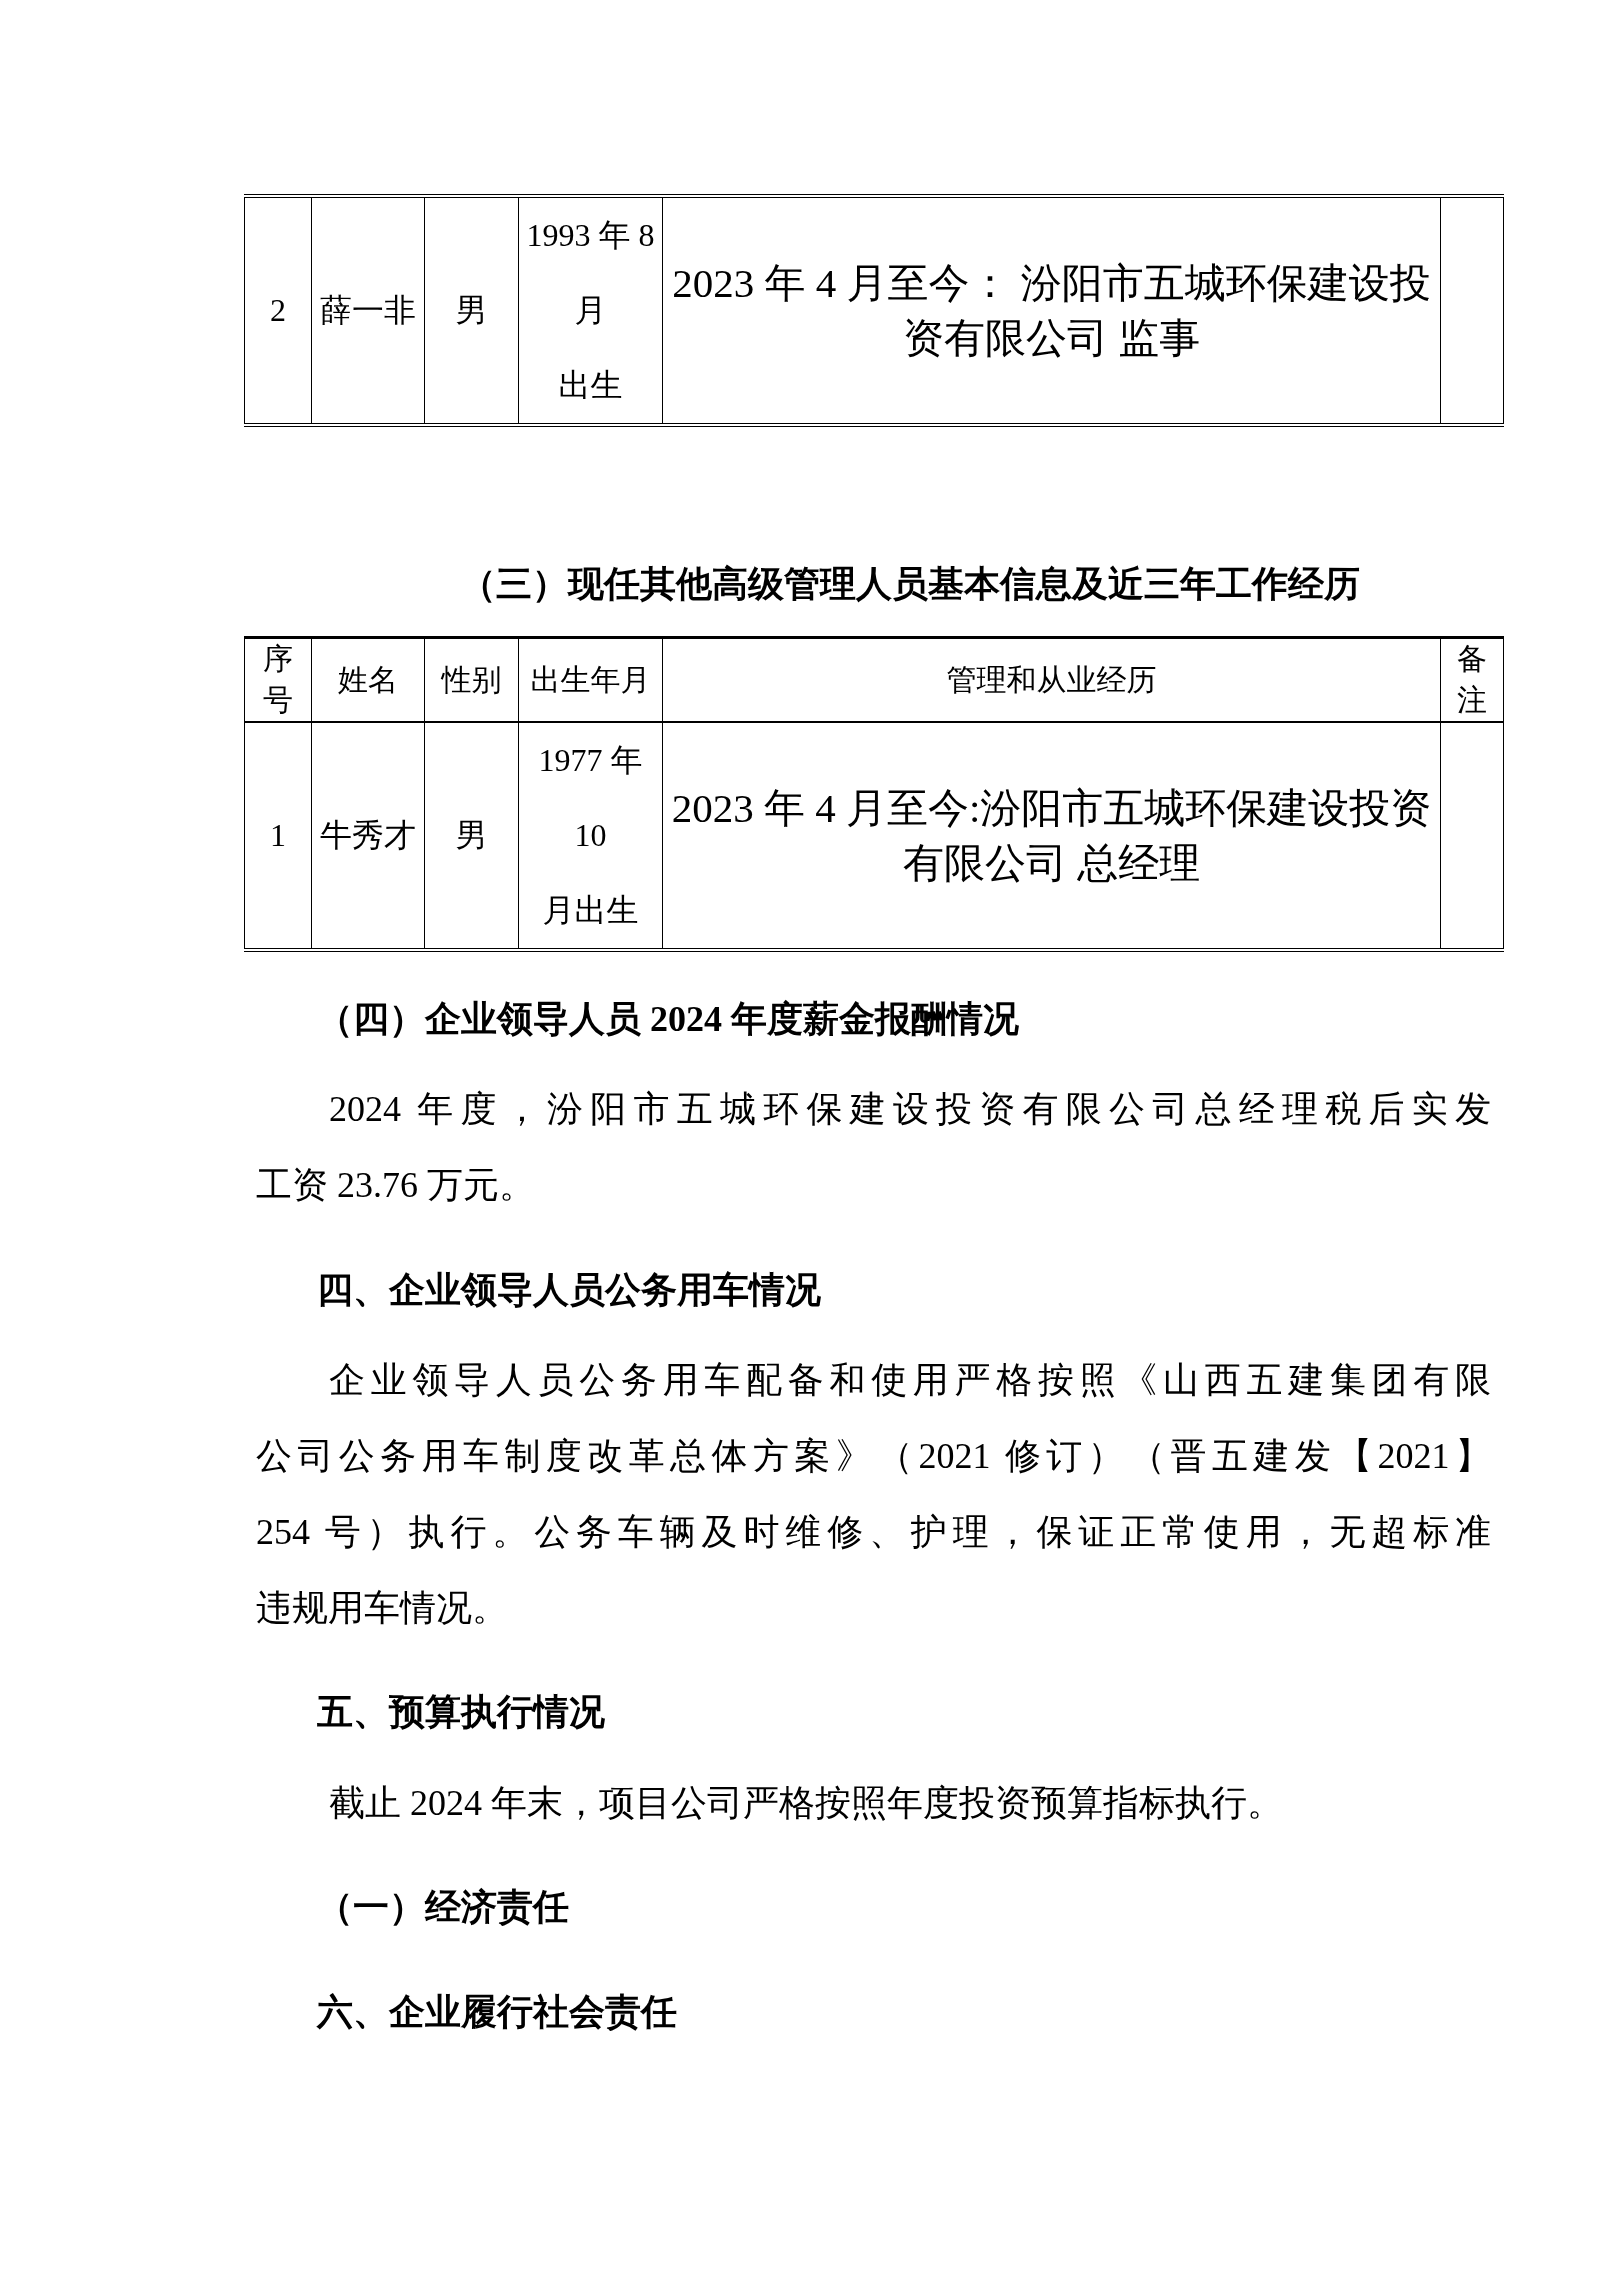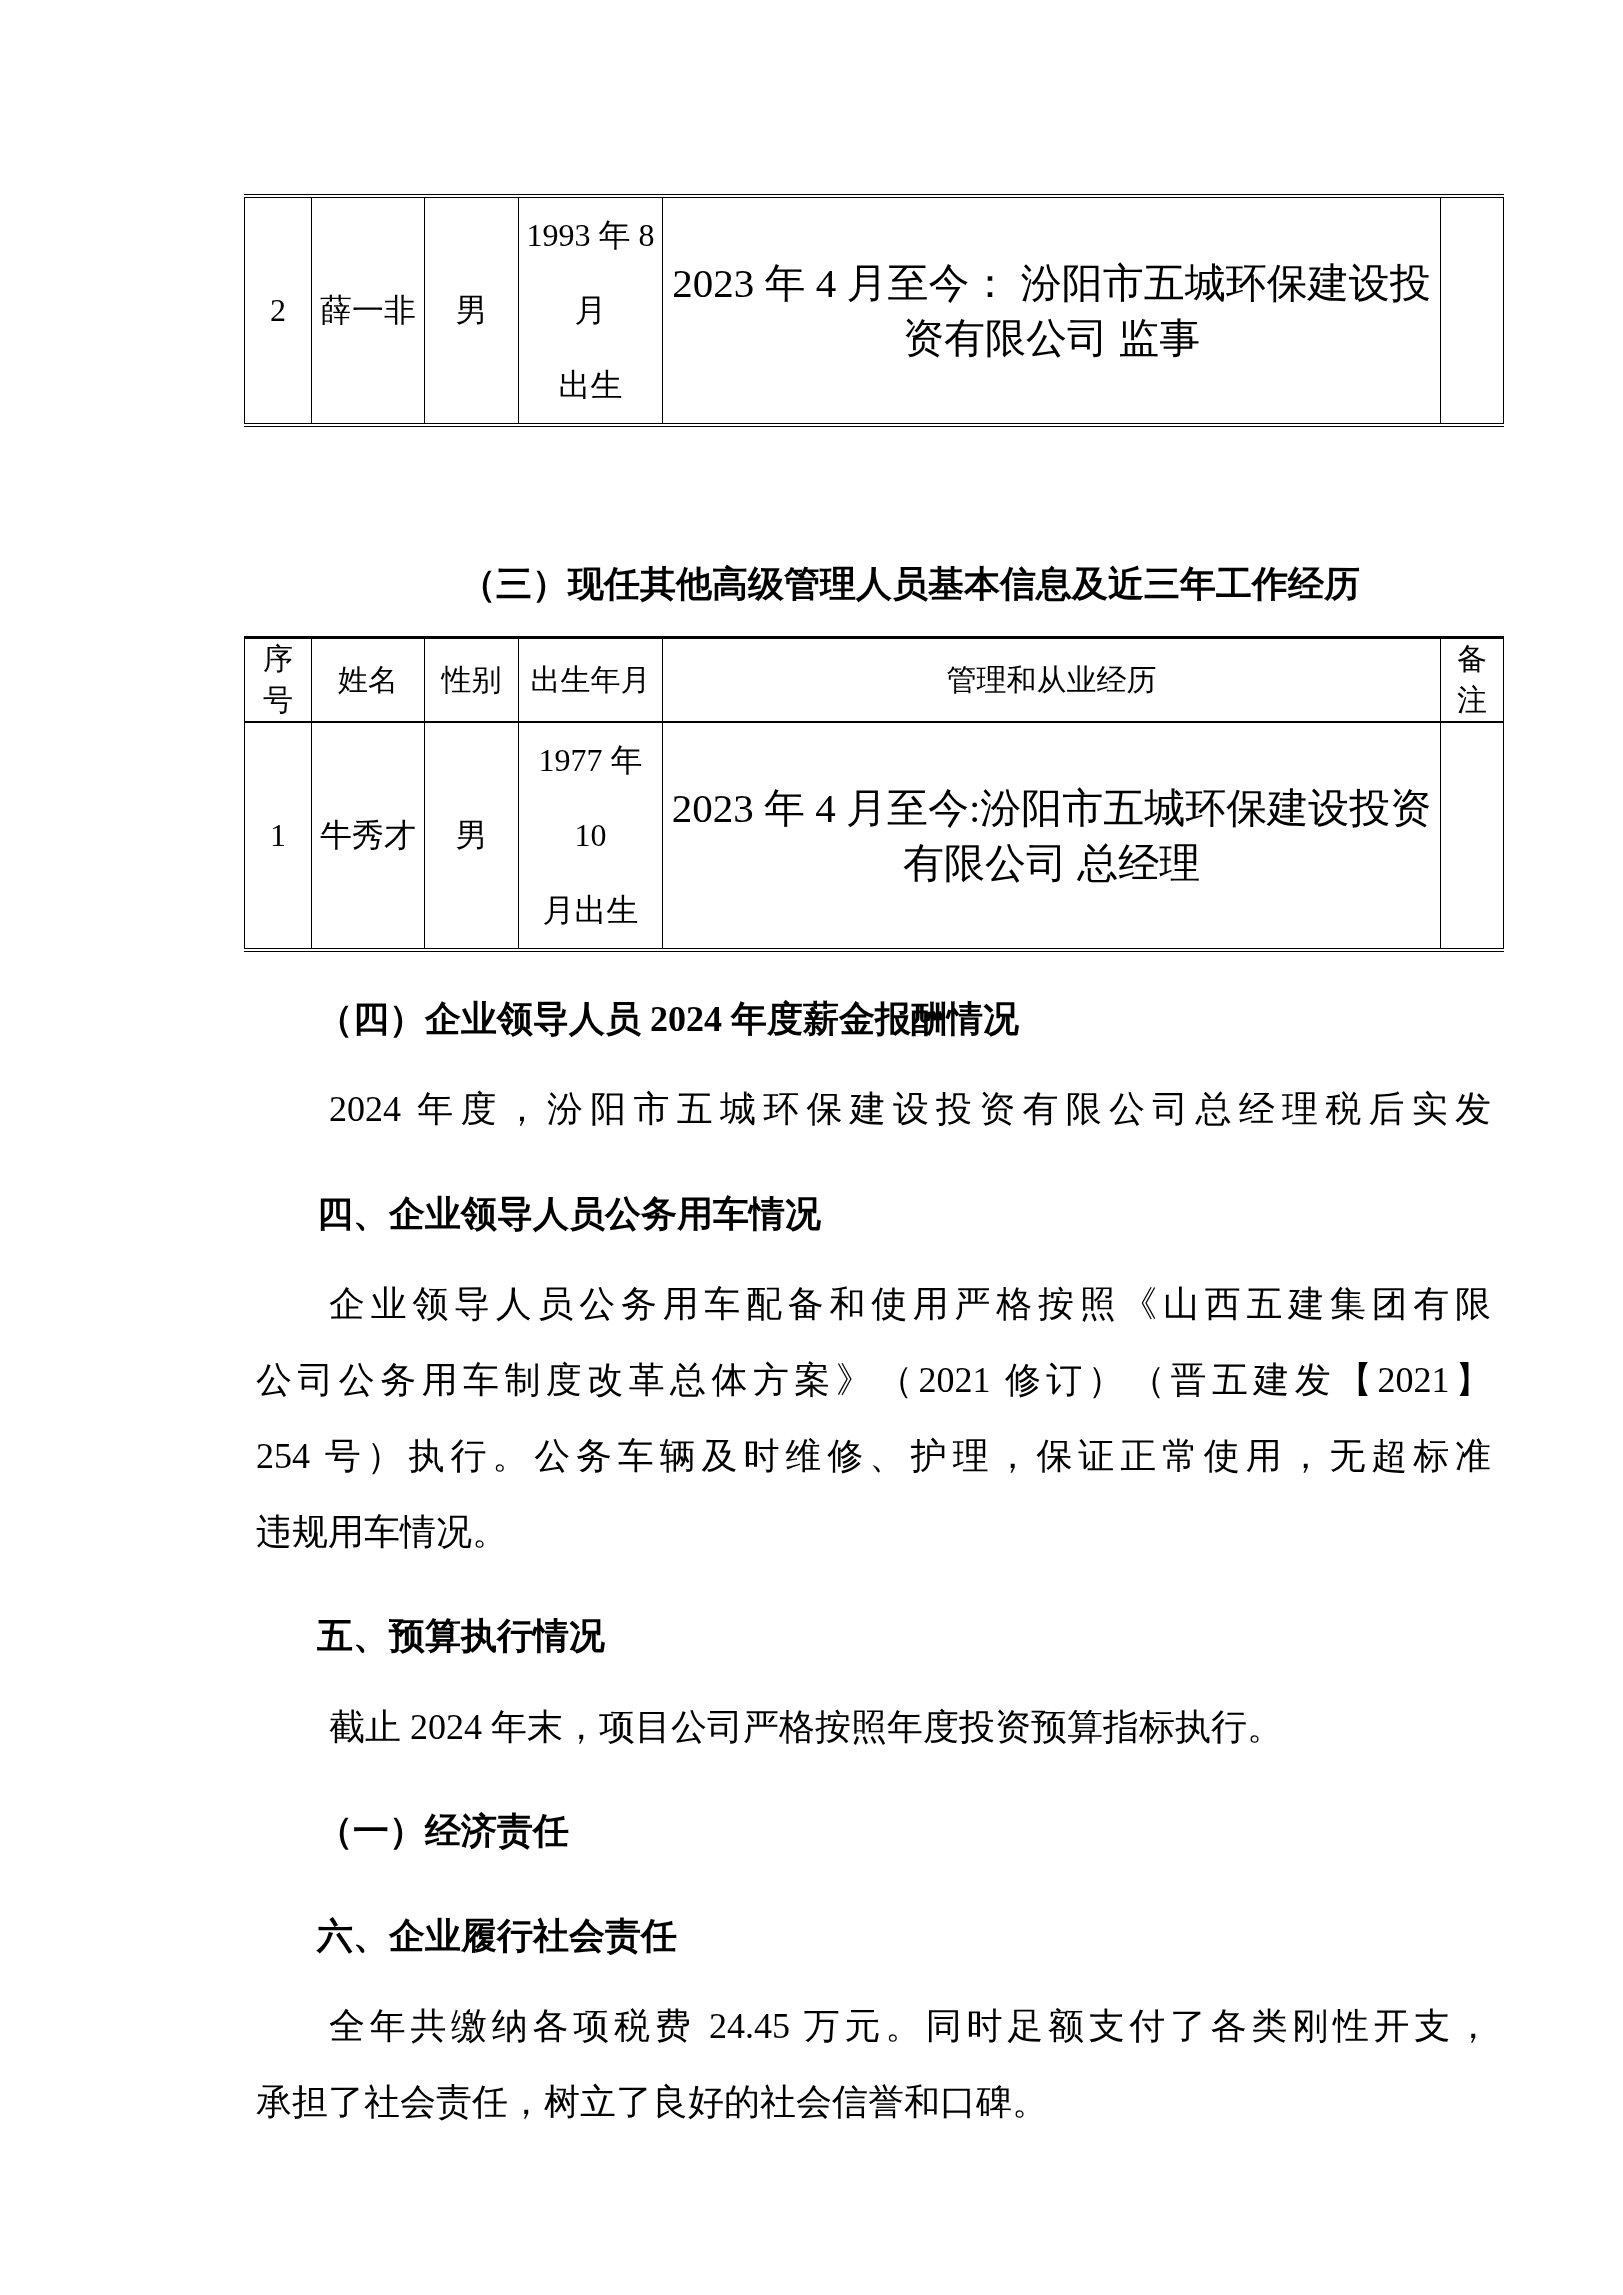--- a/index.html
+++ b/index.html
@@ -121,20 +121,21 @@
       <td class="exp-cell">2023 年 4 月至今:汾阳市五城环保建设投资有限公司 总经理</td>
       <td class="remark-cell"></td>
     </tr>
   </tbody>
     </table>
 
   <div class="heading">（四）企业领导人员 2024 年度薪金报酬情况</div>
 
   <div class="para">
     <div class="pline first j">2024 年度，汾阳市五城环保建设投资有限公司总经理税后实发</div>
+    <div class="pline">工资 23.76 万元。</div>
   </div>
 
   <div class="heading">四、企业领导人员公务用车情况</div>
 
   <div class="para">
     <div class="pline first j">企业领导人员公务用车配备和使用严格按照《山西五建集团有限</div>
     <div class="pline j">公司公务用车制度改革总体方案》（2021 修订）（晋五建发【2021】</div>
     <div class="pline j">254 号）执行。公务车辆及时维修、护理，保证正常使用，无超标准</div>
     <div class="pline">违规用车情况。</div>
   </div>
@@ -142,19 +143,15 @@
   <div class="heading">五、预算执行情况</div>
 
   <div class="para">
     <div class="pline first">截止 2024 年末，项目公司严格按照年度投资预算指标执行。</div>
   </div>
 
   <div class="heading">（一）经济责任</div>
 
   <div class="heading">六、企业履行社会责任</div>
 
-  <div class="para">
-    <div class="pline first j">全年共缴纳各项税费 24.45 万元。同时足额支付了各类刚性开支，</div>
-    <div class="pline">承担了社会责任，树立了良好的社会信誉和口碑。</div>
-  </div>
 
 </div>
 
 
 </body></html>

